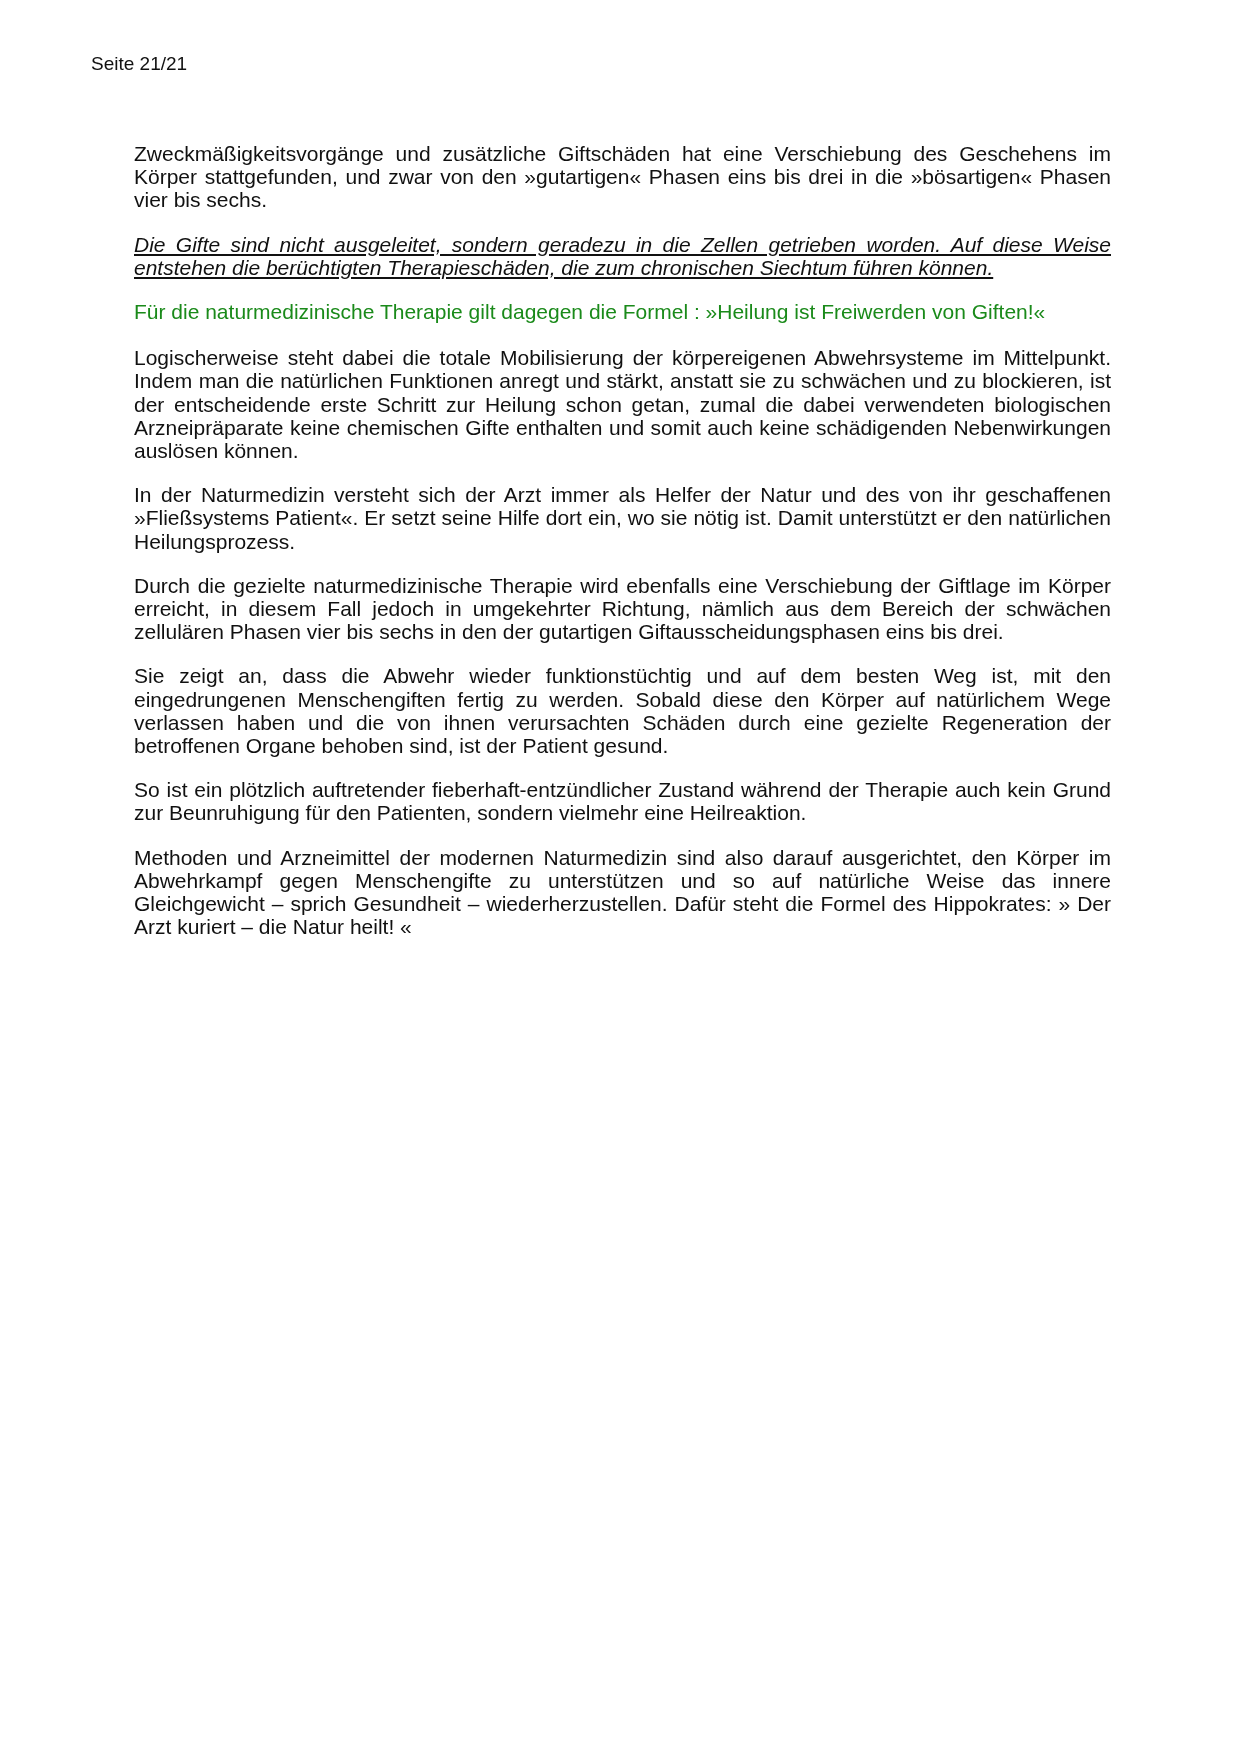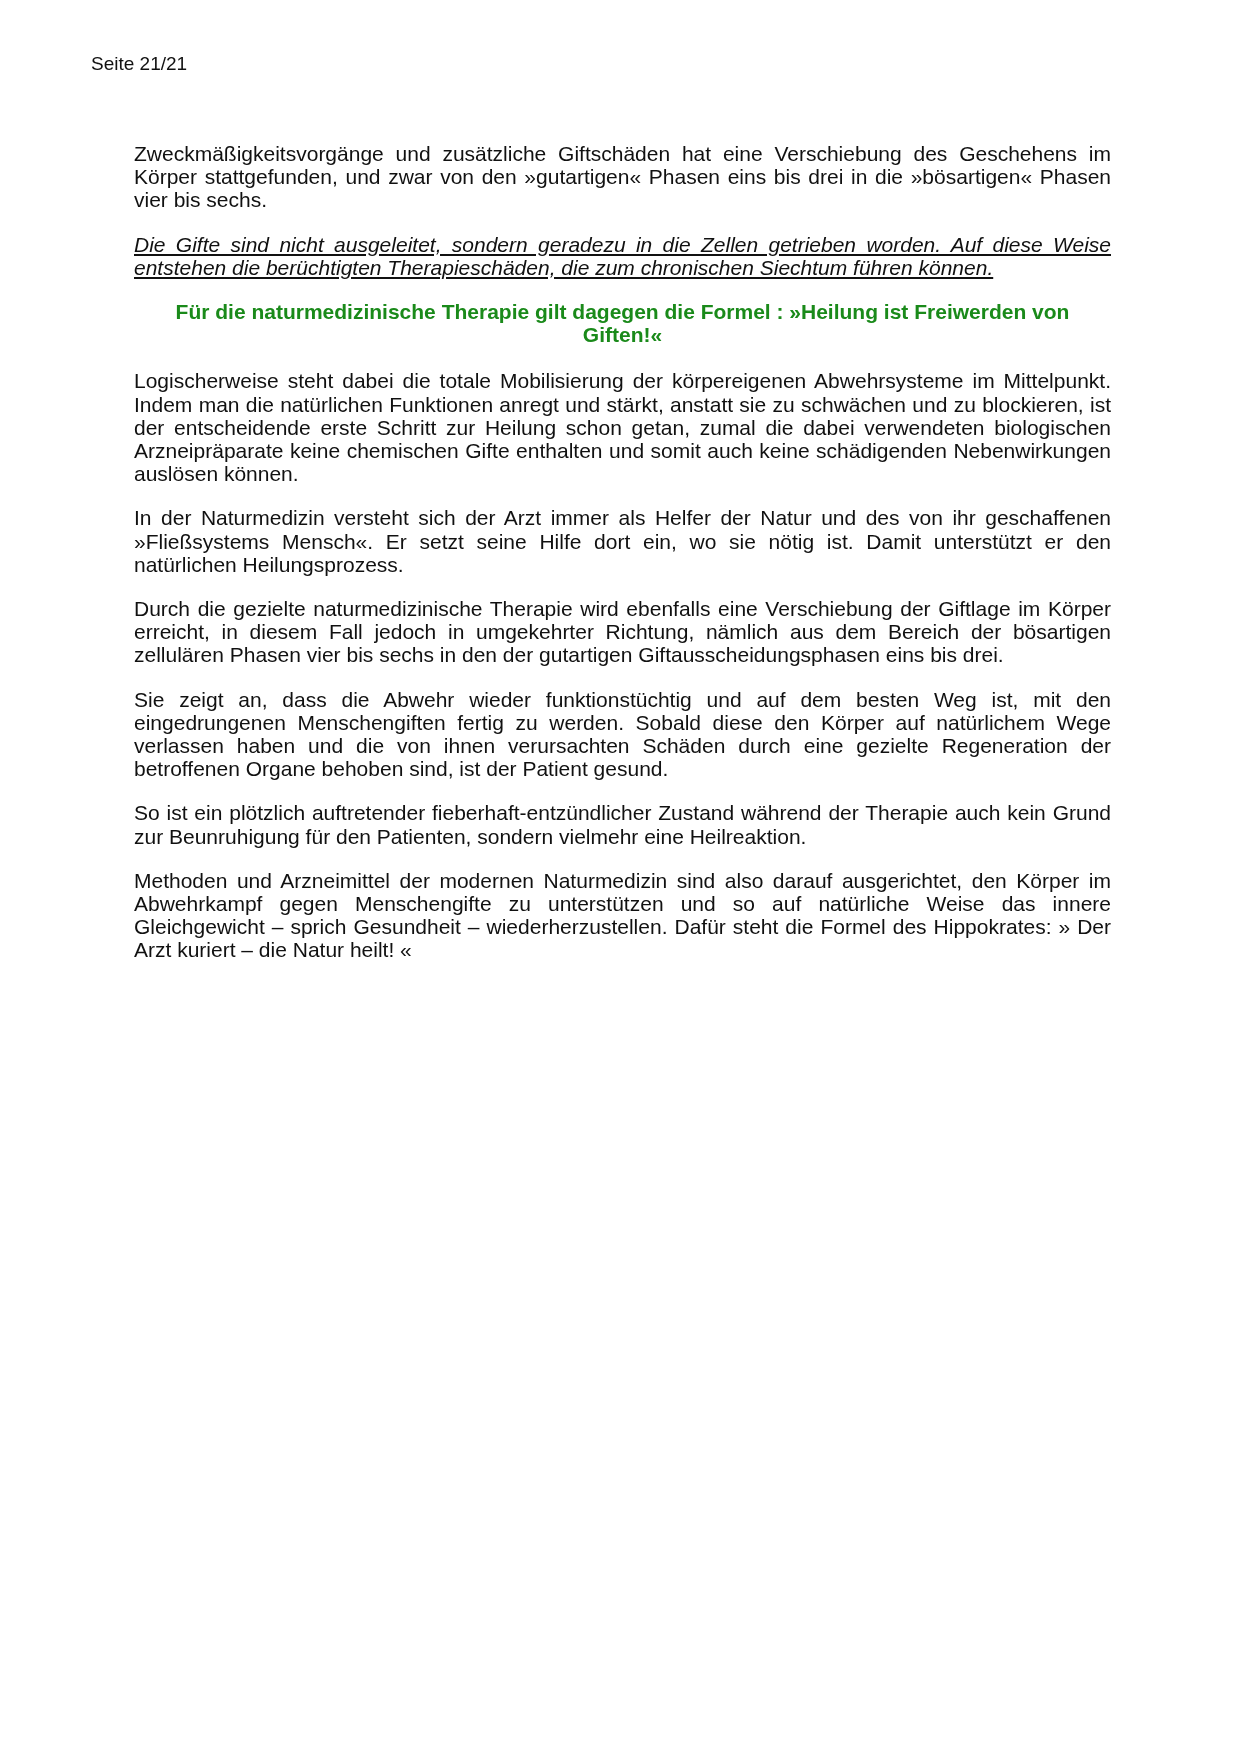--- a/index.html
+++ b/index.html
@@ -13,32 +13,32 @@
     }
     .content {
       position: absolute; left: 134px; top: 142px; width: 977px;
     }
     .para {
       font-size: 21px; line-height: 23.2px; text-align: justify;
       margin: 0 0 21px 0; color: #111111;
     }
     .para.italic { font-style: italic; text-decoration: underline; }
     .para.highlight {
-      font-weight: bold; color: #1a8a1a; text-align: center;
+      font-weight: normal; color: #1a8a1a; text-align: left;
       margin-bottom: 23px;
     }
   </style>
 </head>
 <body>
 
 <div class="page-header">Seite 21/21</div>
 
 <div class="content">
   <p class="para">Zweckmäßigkeitsvorgänge und zusätzliche Giftschäden hat eine Verschiebung des Geschehens im Körper stattgefunden, und zwar von den »gutartigen« Phasen eins bis drei in die »bösartigen« Phasen vier bis sechs.</p>
   <p class="para italic">Die Gifte sind nicht ausgeleitet, sondern geradezu in die Zellen getrieben worden. Auf diese Weise entstehen die berüchtigten Therapieschäden, die zum chronischen Siechtum führen können.</p>
   <p class="para highlight">Für die naturmedizinische Therapie gilt dagegen die Formel : »Heilung ist Freiwerden von Giften!«</p>
   <p class="para">Logischerweise steht dabei die totale Mobilisierung der körpereigenen Abwehrsysteme im Mittelpunkt. Indem man die natürlichen Funktionen anregt und stärkt, anstatt sie zu schwächen und zu blockieren, ist der entscheidende erste Schritt zur Heilung schon getan, zumal die dabei verwendeten biologischen Arzneipräparate keine chemischen Gifte enthalten und somit auch keine schädigenden Nebenwirkungen auslösen können.</p>
-  <p class="para">In der Naturmedizin versteht sich der Arzt immer als Helfer der Natur und des von ihr geschaffenen »Fließsystems Mensch«. Er setzt seine Hilfe dort ein, wo sie nötig ist. Damit unterstützt er den natürlichen Heilungsprozess.</p>
-  <p class="para">Durch die gezielte naturmedizinische Therapie wird ebenfalls eine Verschiebung der Giftlage im Körper erreicht, in diesem Fall jedoch in umgekehrter Richtung, nämlich aus dem Bereich der bösartigen zellulären Phasen vier bis sechs in den der gutartigen Giftausscheidungsphasen eins bis drei.</p>
+  <p class="para">In der Naturmedizin versteht sich der Arzt immer als Helfer der Natur und des von ihr geschaffenen »Fließsystems Patient«. Er setzt seine Hilfe dort ein, wo sie nötig ist. Damit unterstützt er den natürlichen Heilungsprozess.</p>
+  <p class="para">Durch die gezielte naturmedizinische Therapie wird ebenfalls eine Verschiebung der Giftlage im Körper erreicht, in diesem Fall jedoch in umgekehrter Richtung, nämlich aus dem Bereich der schwächen zellulären Phasen vier bis sechs in den der gutartigen Giftausscheidungsphasen eins bis drei.</p>
   <p class="para">Sie zeigt an, dass die Abwehr wieder funktionstüchtig und auf dem besten Weg ist, mit den eingedrungenen Menschengiften fertig zu werden. Sobald diese den Körper auf natürlichem Wege verlassen haben und die von ihnen verursachten Schäden durch eine gezielte Regeneration der betroffenen Organe behoben sind, ist der Patient gesund.</p>
   <p class="para">So ist ein plötzlich auftretender fieberhaft-entzündlicher Zustand während der Therapie auch kein Grund zur Beunruhigung für den Patienten, sondern vielmehr eine Heilreaktion.</p>
   <p class="para">Methoden und Arzneimittel der modernen Naturmedizin sind also darauf ausgerichtet, den Körper im Abwehrkampf gegen Menschengifte zu unterstützen und so auf natürliche Weise das innere Gleichgewicht – sprich Gesundheit – wiederherzustellen. Dafür steht die Formel des Hippokrates: » Der Arzt kuriert – die Natur heilt! «</p>
 </div>
 
 </body></html>

